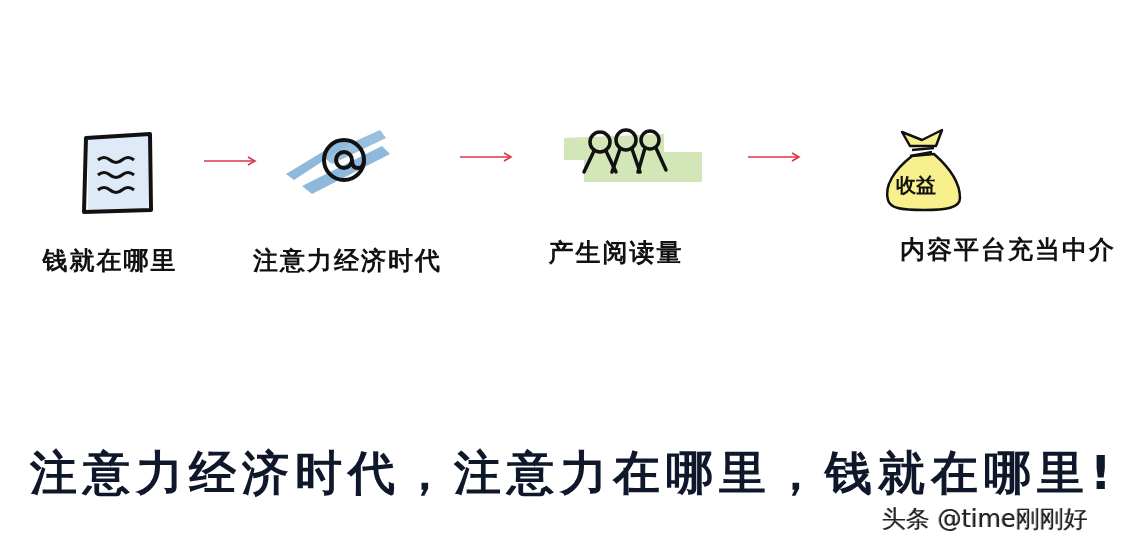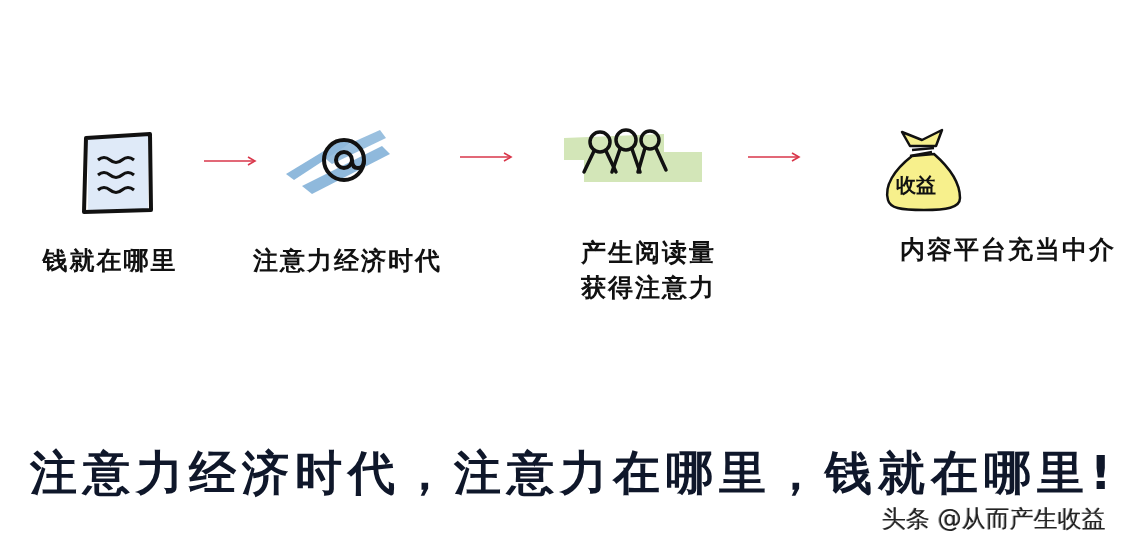--- a/index.html
+++ b/index.html
@@ -63,23 +63,22 @@
   </svg>
   <span style="position:absolute;left:16px;top:46px;font-size:20px;font-weight:bold;color:#111;">收益</span>
 </div>
 
 <div class="label" style="left:40px;top:243px;width:140px;">
   <div>钱就在哪里</div>
 </div>
 <div class="label" style="left:250px;top:243px;width:195px;">
   <div>注意力经济时代</div>
 </div>
-<div class="label" style="left:548px;top:235px;width:168px;text-align:right;">
+<div class="label" style="left:532px;top:235px;width:168px;">
   <div>产生阅读量</div>
-  <div>获得注意力</div>
 </div>
 <div class="label" style="left:828px;top:232px;width:288px;text-align:right;">
   <div>内容平台充当中介</div>
 </div>
 
 <div class="slogan">注意力经济时代，注意力在哪里，钱就在哪里!</div>
 
-<div class="watermark">头条 @从而产生收益</div>
+<div class="watermark">头条 @time刚刚好</div>
 
 </body></html>

